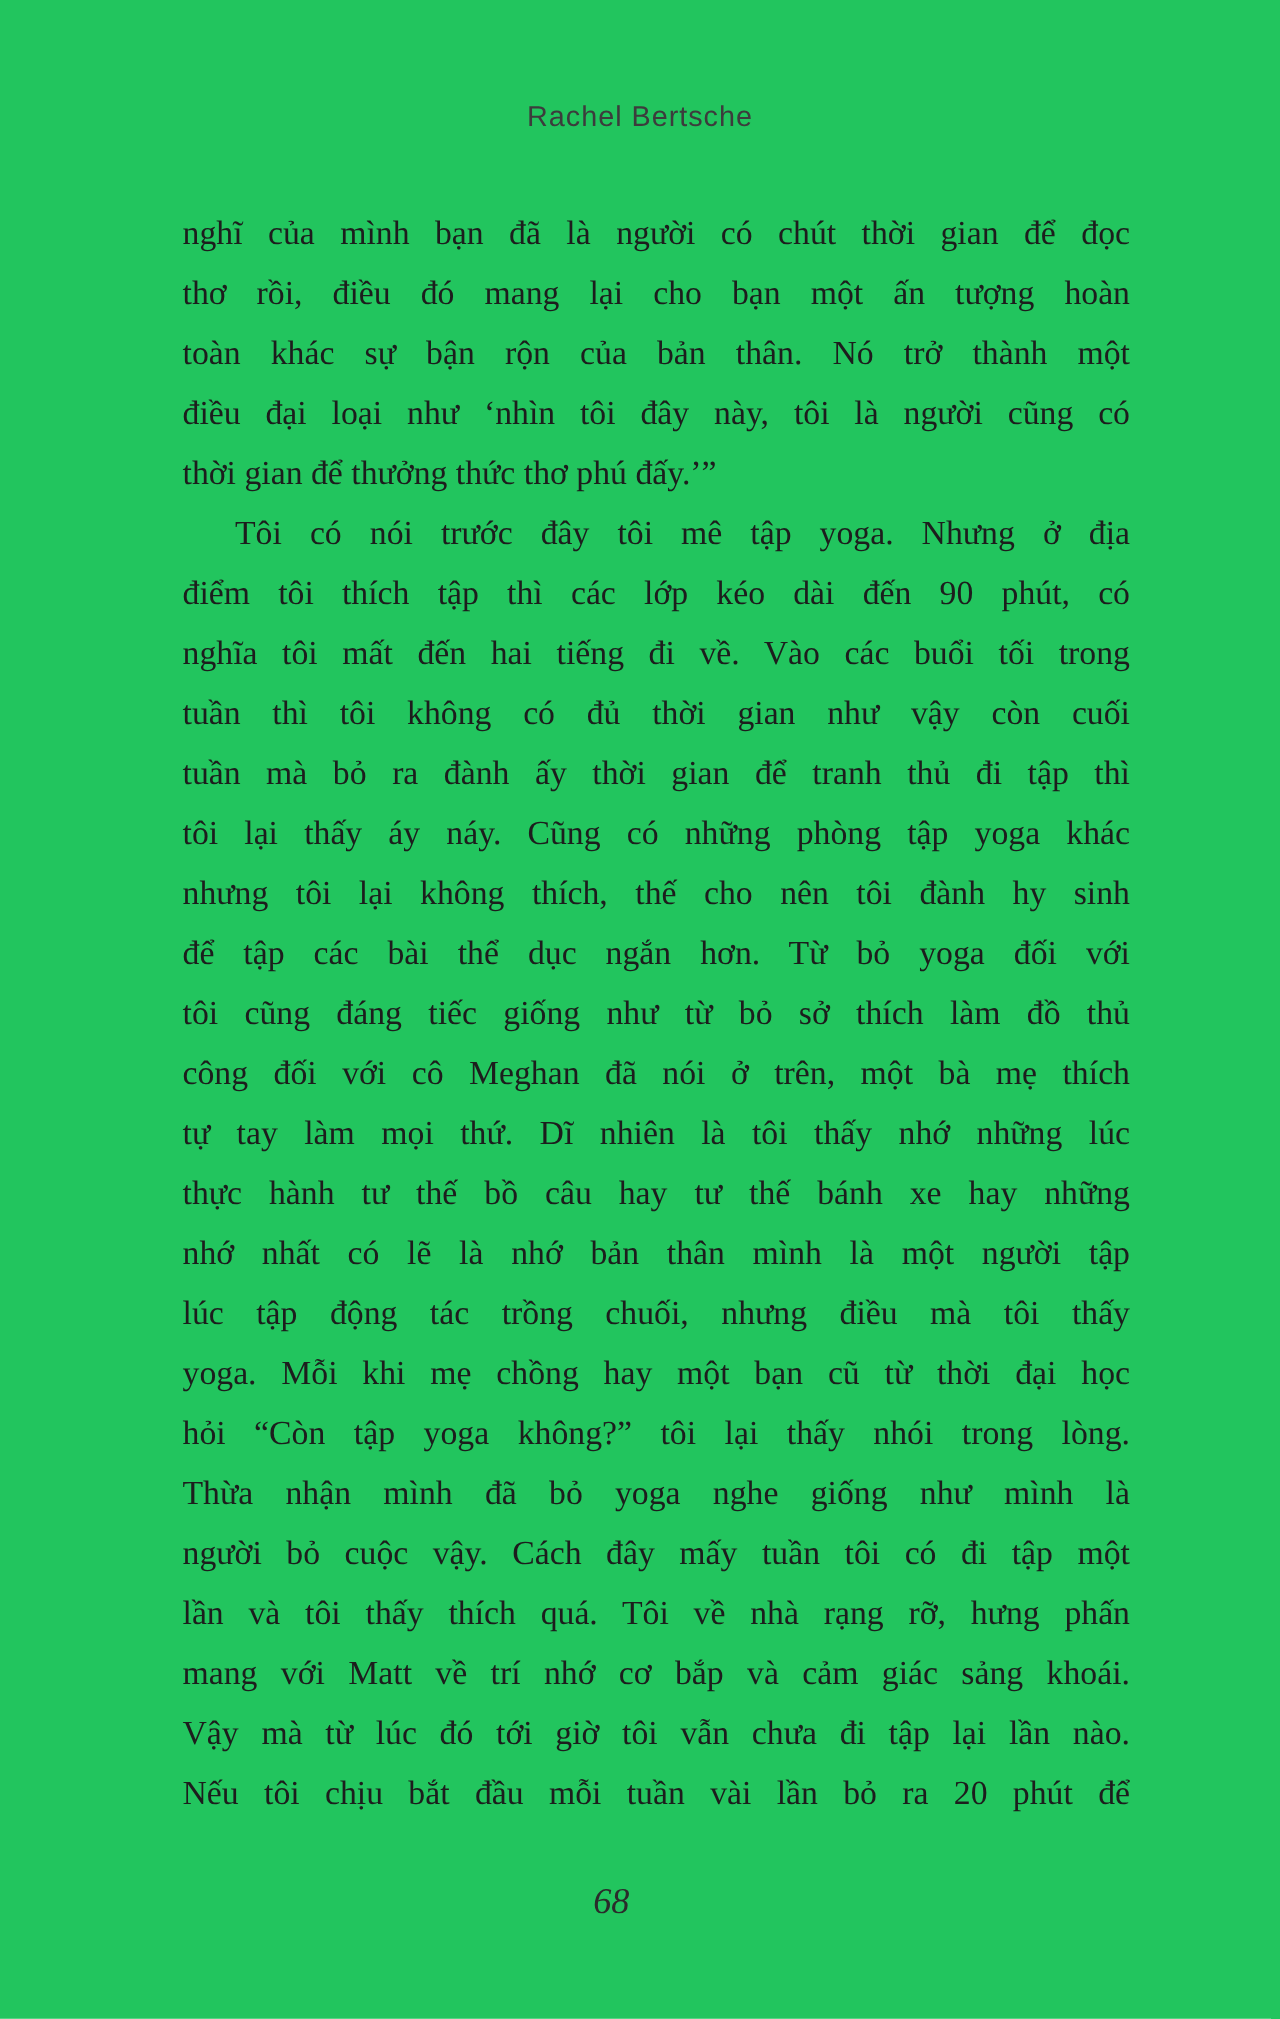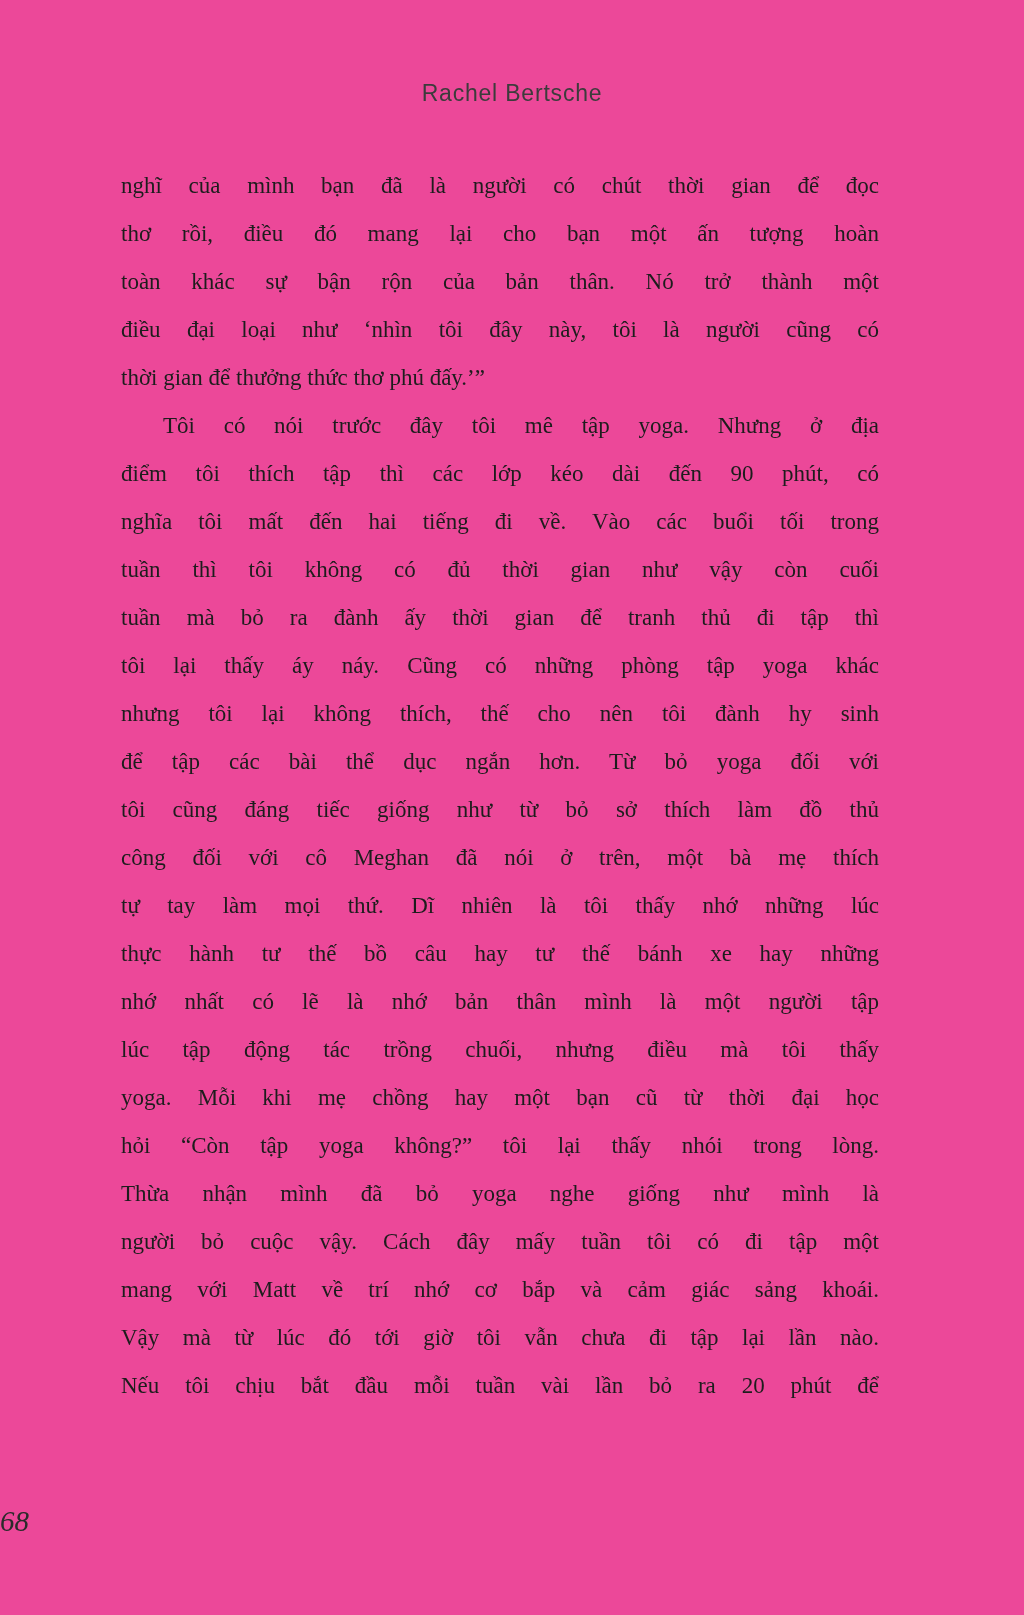--- a/index.html
+++ b/index.html
@@ -10,61 +10,61 @@
   body {
     position: relative;
     width: 1024px;
     height: 1615px;
     overflow: hidden;
     font-family: "Liberation Serif", "DejaVu Serif", serif;
   }
   .book-page {
     position: absolute;
     inset: 0;
-    background: #ec4899;
+    background: #22c55e;
   }
   .running-head {
     position: absolute;
     top: 80px;
     left: 0;
     width: 1024px;
     text-align: center;
     font-family: "Liberation Sans", "DejaVu Sans", sans-serif;
     font-size: 23px;
     font-weight: 400;
     letter-spacing: 0.8px;
     color: #3c3c3c;
   }
   .body-text {
     position: absolute;
     top: 162px;
-    left: 121px;
+    left: 146px;
     width: 758px;
-    font-size: 23px;
+    font-size: 27px;
     line-height: 48px;
     color: #1d1d1d;
   }
   .line {
     text-align: justify;
     text-align-last: justify;
     height: 48px;
     overflow: hidden;
   }
   .line.last {
     text-align-last: left;
   }
   .line.first-indent {
     text-indent: 42px;
   }
   .page-footer {
     position: absolute;
     top: 1505px;
     left: 0;
     width: 978px;
-    text-align: left;
+    text-align: center;
     font-style: italic;
     font-size: 29px;
     color: #2b2b2b;
   }
 </style>
 </head>
 <body>
 
 <div class="book-page">
 
@@ -89,20 +89,21 @@
       <div class="line">tôi cũng đáng tiếc giống như từ bỏ sở thích làm đồ thủ</div>
       <div class="line">công đối với cô Meghan đã nói ở trên, một bà mẹ thích</div>
       <div class="line">tự tay làm mọi thứ. Dĩ nhiên là tôi thấy nhớ những lúc</div>
       <div class="line">thực hành tư thế bồ câu hay tư thế bánh xe hay những</div>
       <div class="line">nhớ nhất có lẽ là nhớ bản thân mình là một người tập</div>
       <div class="line">lúc tập động tác trồng chuối, nhưng điều mà tôi thấy</div>
       <div class="line">yoga. Mỗi khi mẹ chồng hay một bạn cũ từ thời đại học</div>
       <div class="line">hỏi “Còn tập yoga không?” tôi lại thấy nhói trong lòng.</div>
       <div class="line">Thừa nhận mình đã bỏ yoga nghe giống như mình là</div>
       <div class="line">người bỏ cuộc vậy. Cách đây mấy tuần tôi có đi tập một</div>
+      <div class="line">lần và tôi thấy thích quá. Tôi về nhà rạng rỡ, hưng phấn</div>
       <div class="line">mang với Matt về trí nhớ cơ bắp và cảm giác sảng khoái.</div>
       <div class="line">Vậy mà từ lúc đó tới giờ tôi vẫn chưa đi tập lại lần nào.</div>
       <div class="line">Nếu tôi chịu bắt đầu mỗi tuần vài lần bỏ ra 20 phút để</div>
     </main>
 
   <footer class="page-footer">
     <span>68</span>
   </footer>
 
 </div>

